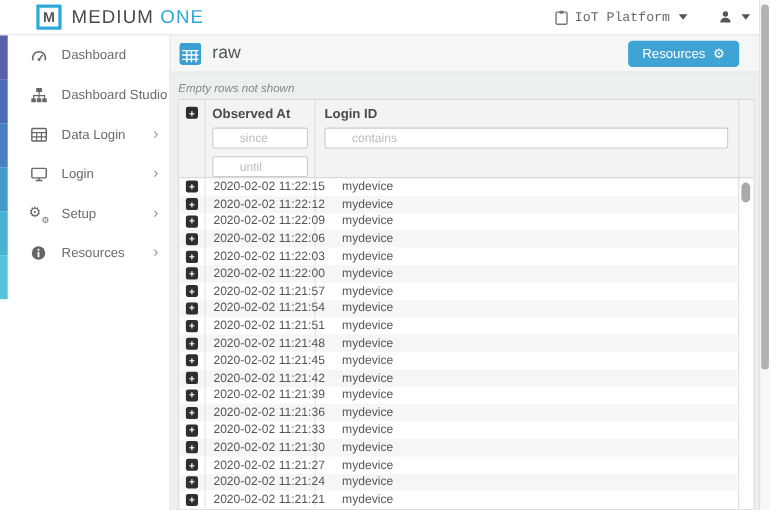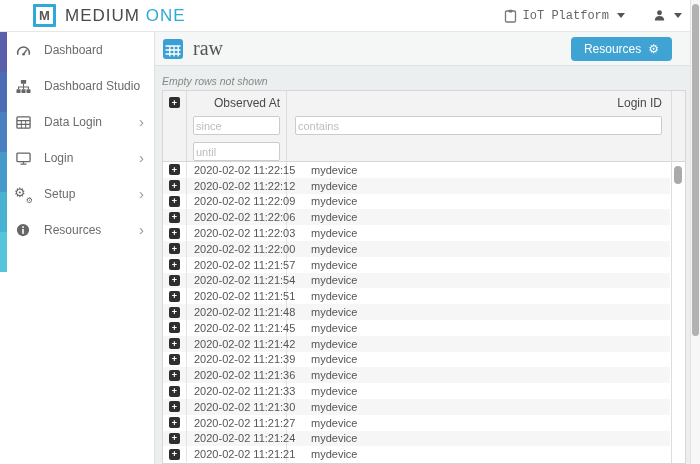--- a/index.html
+++ b/index.html
@@ -23,49 +23,49 @@
   
   .body-row { display:flex; height:432px; position:relative; }
 
   
   .sidebar { width:155px; background:#ffffff; border-right:1px solid #e2e2e2;
     position:relative; flex-shrink:0; }
   .accent-strip { position:absolute; left:0; top:0; width:7px; height:240px;
     display:flex; flex-direction:column; }
   .accent-strip div { flex:1; }
   .nav { padding-left:7px; }
-  .nav-item { height:36px; display:flex; align-items:center; padding:0 10px 0 8px;
+  .nav-item { height:36px; display:flex; align-items:center; padding:0 10px 0 20px;
     color:#6b6b6b; font-size:12px; cursor:pointer; }
   .nav-icon { width:16px; height:16px; margin-right:13px; display:flex;
     align-items:center; justify-content:center; flex-shrink:0; color:#666; font-size:13px; }
   .nav-label { flex:1; white-space:nowrap; }
   .nav-chevron { color:#999; font-size:15px; line-height:1; padding-bottom:2px; }
 
   
   .main { flex:1; margin-right:10px; display:flex; flex-direction:column; background:#ecefef; min-width:0; }
   .content-header { height:34px; background:#f5f6f6; border-bottom:1px solid #e2e2e2;
     display:flex; align-items:center; padding:0 18px 0 8px; }
-  .content-title { font-size:20px; color:#555; margin-left:10px;font-family:Liberation Serif, serif; }
+  .content-title { font-size:16px; color:#555; margin-left:10px; }
   .btn-configure { margin-left:auto; background:#3fa3d4; color:#fff; border:none;
     border-radius:4px; font-size:12px; font-family:"Liberation Sans",sans-serif;
     padding:5px 13px; display:flex; align-items:center; gap:7px; cursor:pointer; }
   .btn-configure .gear { font-size:12px; line-height:1; }
   .note { height:24px; display:flex; align-items:flex-end; padding:0 0 3px 7px;
     font-size:10.5px; font-style:italic; color:#888; }
 
   
   .panel { margin:0 4px 0 7px; background:#fff; border:1px solid #d7d7d7;
     flex:1; position:relative; overflow:hidden; }
   .thead { background:#f3f3f3; border-bottom:1px solid #d7d7d7; display:flex; height:71px; padding-right:15px; }
   .col1 { width:24px; border-right:1px solid #dcdcdc; display:flex; justify-content:center; padding-top:6px; }
   .col2 { width:100px; border-right:1px solid #dcdcdc; padding:4px 6px; }
   .col3 { flex:1; padding:4px 8px; }
-  .th-label { font-size:12px; font-weight:normal; color:#4a4a4a; height:17px; line-height:17px; white-space:nowrap;text-align:right; }
+  .th-label { font-size:12px; font-weight:bold; color:#4a4a4a; height:17px; line-height:17px; white-space:nowrap; }
   .filter-input { display:block; width:100%; height:19px; border:1px solid #ccc; border-radius:2px;
-    background:#fff; font-size:11px; color:#555; padding:0 2px; outline:none;
+    background:#fff; font-size:11px; color:#555; padding:0 24px; outline:none;
     font-family:"Liberation Sans",sans-serif; }
   .filter-input::placeholder { color:#bdbdbd; }
   .col2 .filter-input { margin-top:4px; }
   .col2 .filter-input + .filter-input { margin-top:7px; }
   .col3 .filter-input { margin-top:4px; }
 
   .tbody { }
   .trow { display:flex; height:15.8px; margin-right:15px; font-size:11px; color:#555; }
   .trow.alt { background:#f6f6f6; }
   .td1 { width:24px; border-right:1px solid #e3e3e3; display:flex; align-items:center; justify-content:center; }

